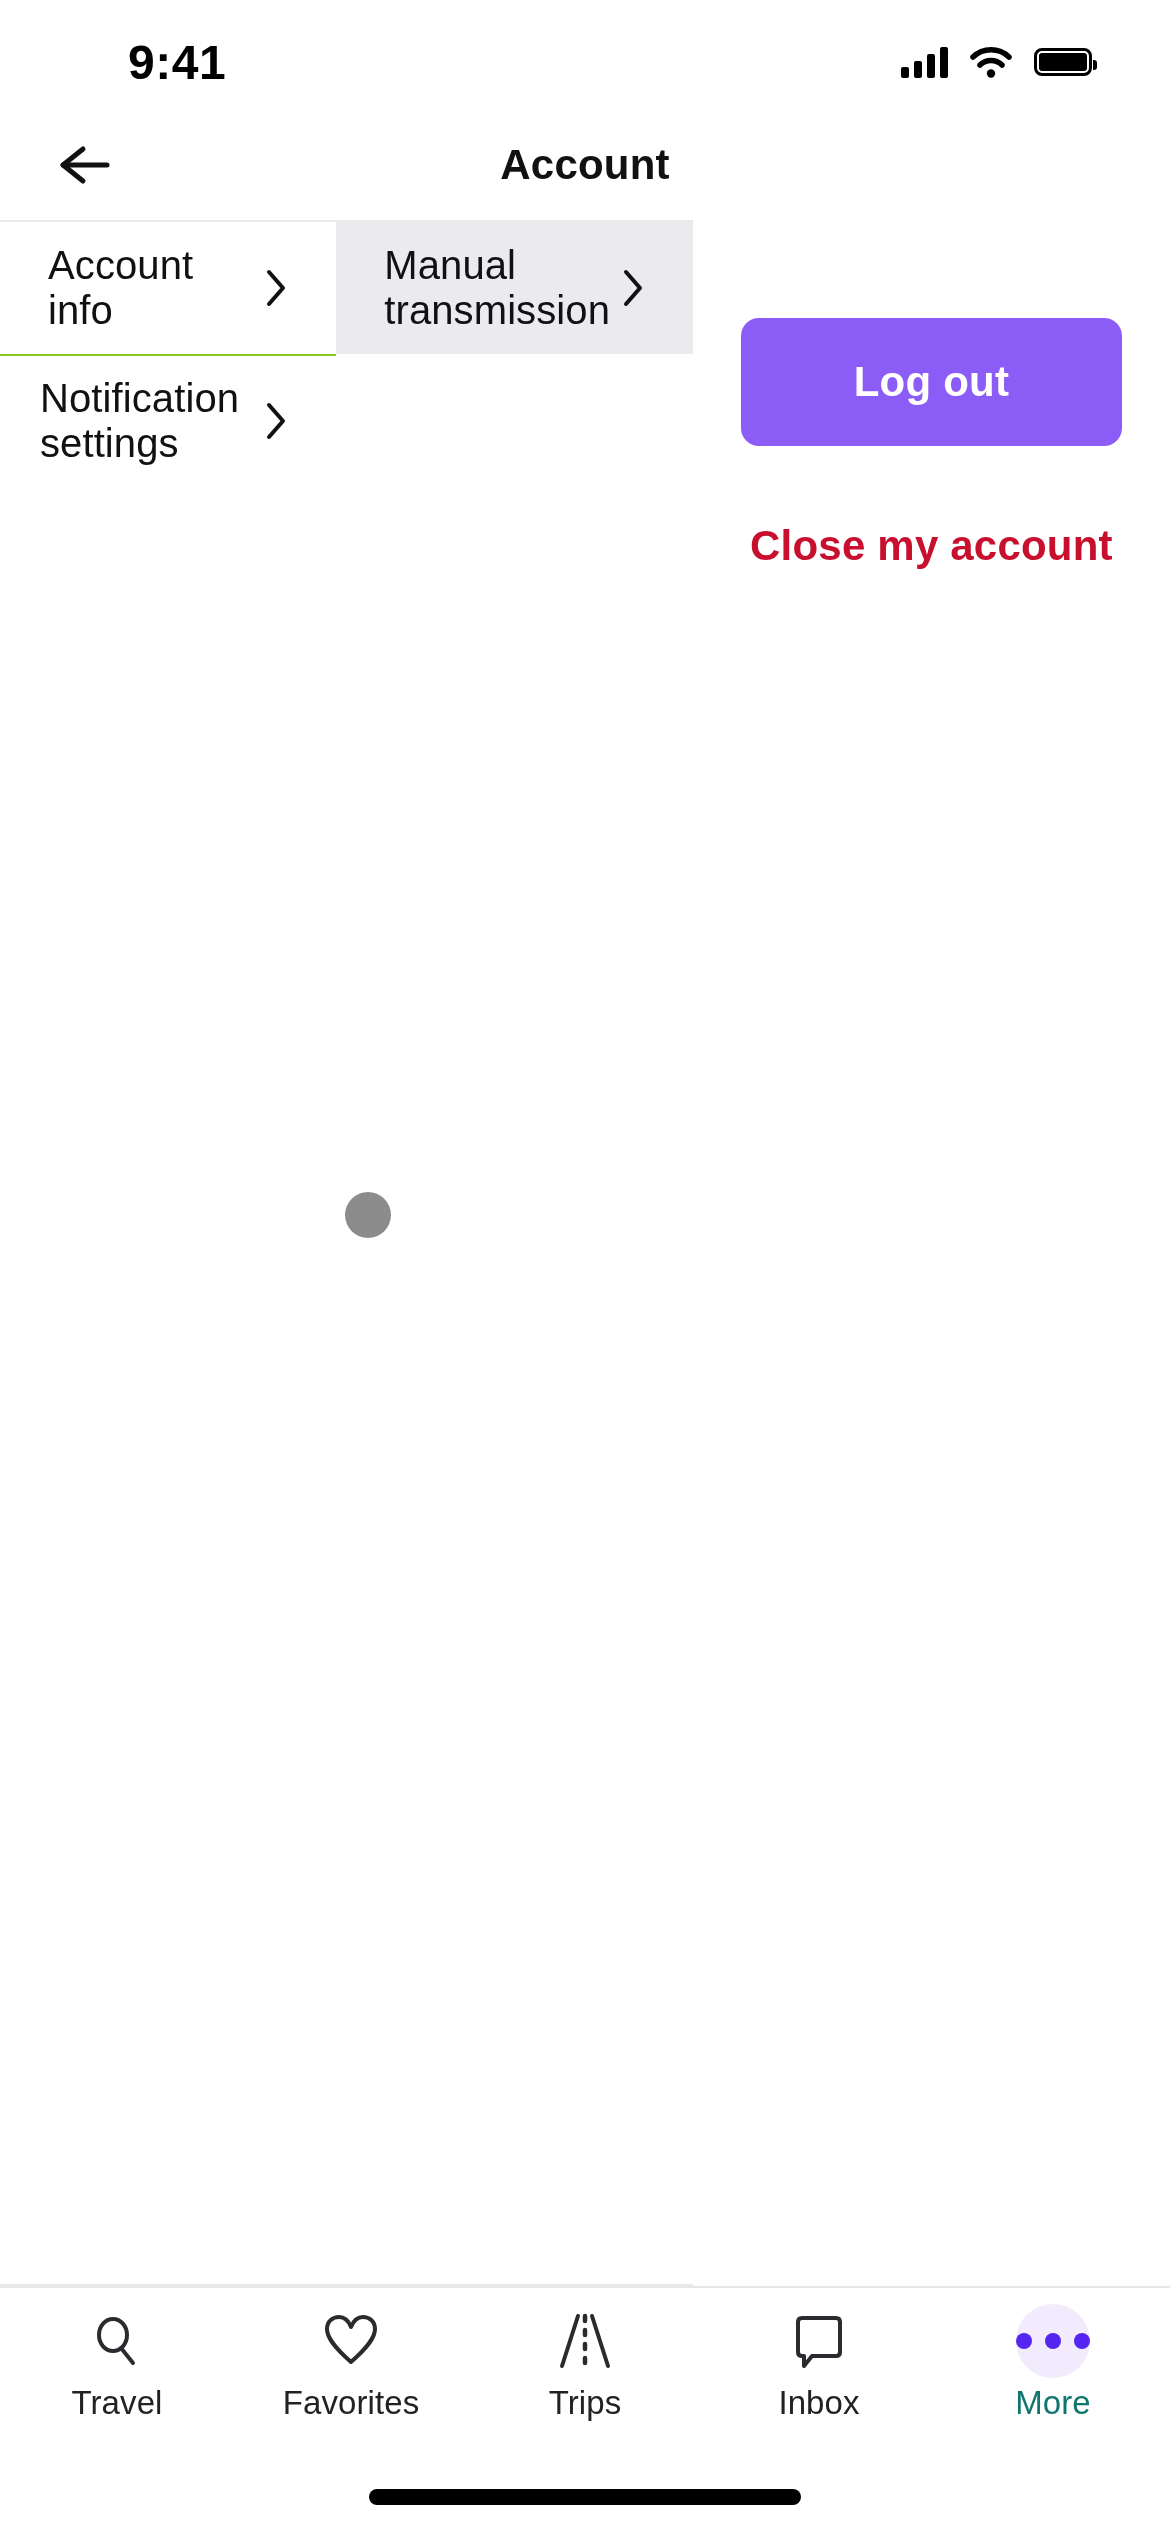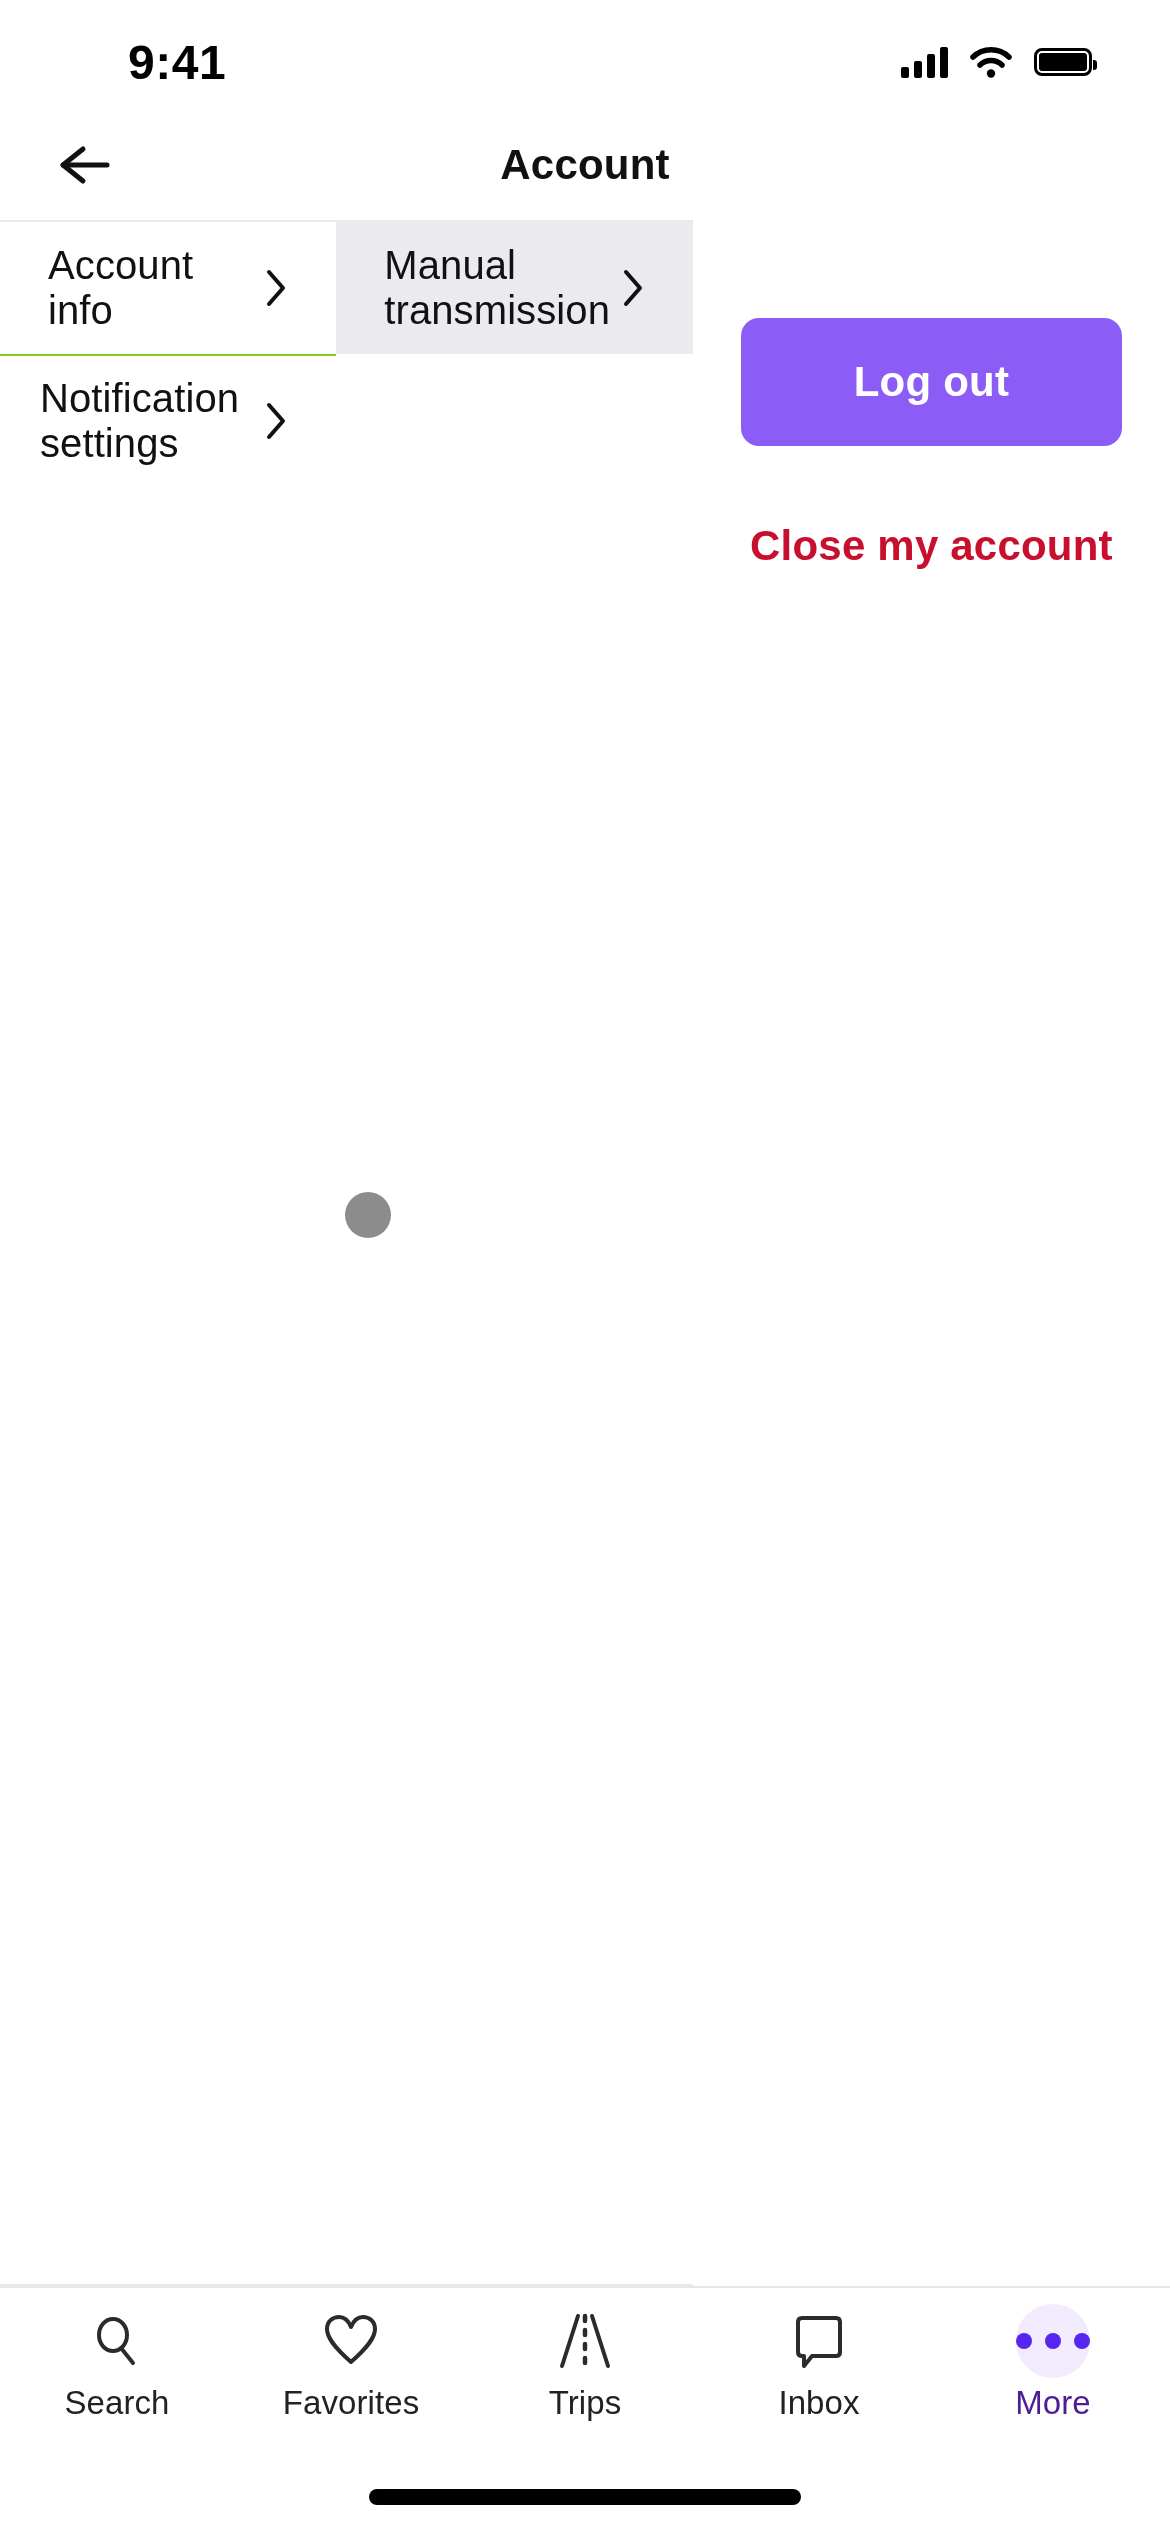--- a/index.html
+++ b/index.html
@@ -202,21 +202,21 @@
     border-radius:50%;
     background:#f2ebfd;
   }
   .dots { position:relative; display:flex; gap:13px; }
   .dots i { width:16px; height:16px; border-radius:50%; background:#5626f0; display:block; }
   .tab-label {
     font-size:33px;
     color:#222;
     letter-spacing:0.1px;
   }
-  .tab-label.active { color:#4c1d95; }
+  .tab-label.active { color:#0f766e; }
 
   
   .home-area {
     flex:0 0 70px;
     height:70px;
     display:flex;
     align-items:center;
     justify-content:center;
     background:#ffffff;
   }
@@ -321,21 +321,21 @@
 
   <div class="tabbar">
 
     <div class="tab">
       <span class="tab-ico">
         <svg width="58" height="58" viewBox="0 0 58 58">
           <ellipse cx="25" cy="23" rx="14" ry="16" fill="none" stroke="#2b2b2f" stroke-width="4"></ellipse>
           <path d="M33 36 L45 51" fill="none" stroke="#2b2b2f" stroke-width="4" stroke-linecap="round"></path>
         </svg>
       </span>
-      <span class="tab-label">Search</span>
+      <span class="tab-label">Travel</span>
     </div>
 
     <div class="tab">
       <span class="tab-ico">
         <svg width="60" height="58" viewBox="0 0 60 58">
           <path d="M30 50 C12 34 6 25 6 17 C6 9 12 5 18 5 C24 5 28 10 30 15 C32 10 36 5 42 5 C48 5 54 9 54 17 C54 25 48 34 30 50 Z" fill="none" stroke="#2b2b2f" stroke-width="4" stroke-linejoin="round"></path>
         </svg>
       </span>
       <span class="tab-label">Favorites</span>
     </div>

